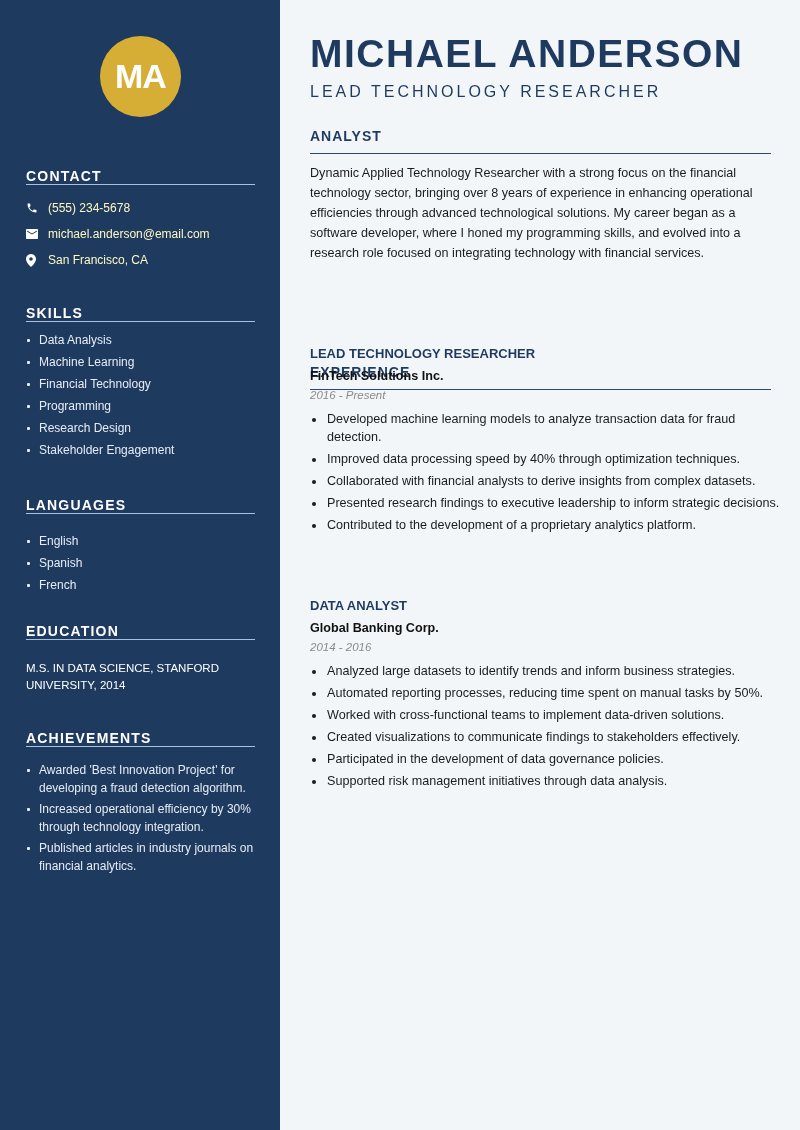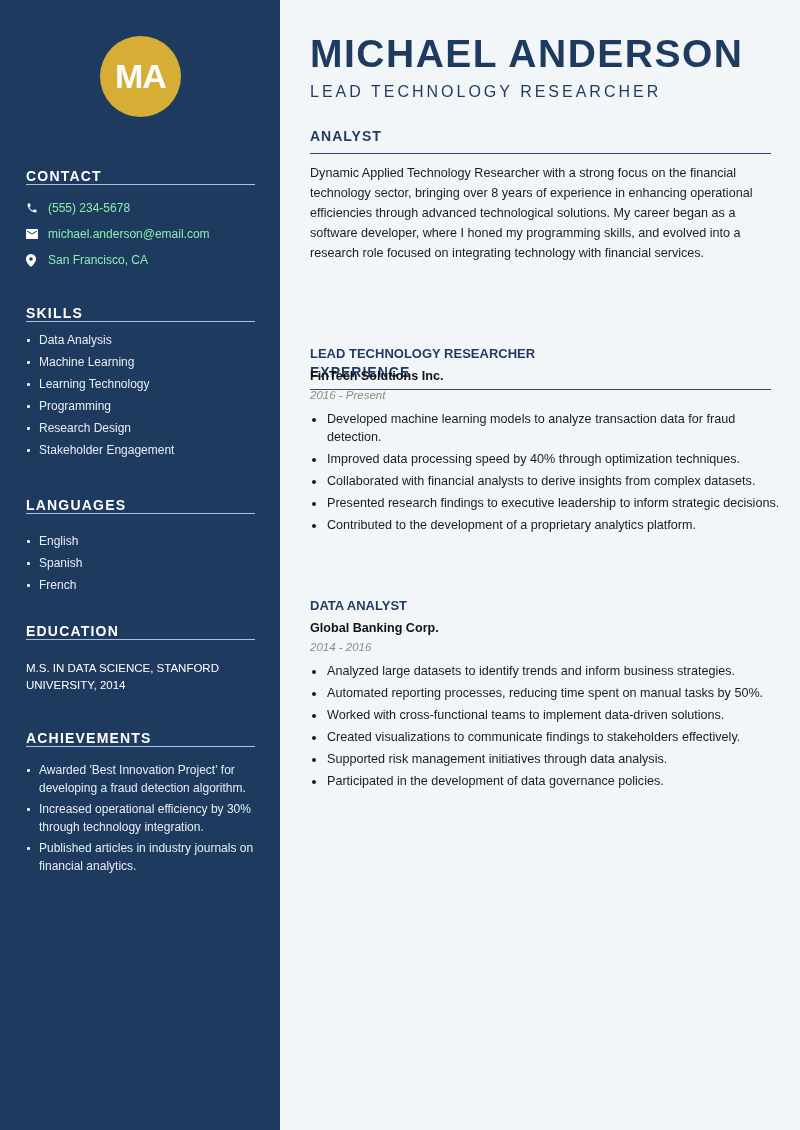--- a/index.html
+++ b/index.html
@@ -15,21 +15,21 @@
     border-radius: 50%; background: #d6ae35; color: #fff;
     font-weight: bold; font-size: 34px; display: flex; align-items: center; justify-content: center;
     letter-spacing: -1px;
   }
   .side-section { position: absolute; left: 26px; width: 229px; }
   .side-title {
     font-size: 14px; font-weight: bold; letter-spacing: 1.2px; color: #ffffff;
     border-bottom: 1px solid #a9c0de;
   }
   .contact-list { margin-top: 10px; }
-  .contact-item { display: flex; align-items: center; height: 26px; font-size: 12px; color: #86efac; }
+  .contact-item { display: flex; align-items: center; height: 26px; font-size: 12px; color: #fef9c3; }
   .contact-item .ic { width: 22px; display: inline-flex; align-items: center; }
   .side-list { list-style: none; margin-top: 8px; }
   .side-list li { position: relative; padding-left: 13px; font-size: 12px; line-height: 15px; color: #e6edf5; margin-bottom: 7px; }
   .side-list li::before {
     content: ""; position: absolute; left: 1px; top: 6px; width: 3px; height: 3px; background: #e6edf5; border-radius: 1px;
   }
   .edu-text { margin-top: 20px; font-size: 11.5px; font-weight: normal; line-height: 17px; color: #ffffff; }
   .ach-list li { line-height: 18px; margin-bottom: 3px; }
   .ach-list li::before { top: 8px; }
 
@@ -93,21 +93,21 @@
         <span>San Francisco, CA</span>
       </div>
     </div>
   </section>
 
   <section class="side-section" style="top:305px;">
     <h2 class="side-title">SKILLS</h2>
     <ul class="side-list" style="margin-top:11px;">
       <li>Data Analysis</li>
       <li>Machine Learning</li>
-      <li>Learning Technology</li>
+      <li>Financial Technology</li>
       <li>Programming</li>
       <li>Research Design</li>
       <li>Stakeholder Engagement</li>
     </ul>
   </section>
 
   <section class="side-section" style="top:497px;">
     <h2 class="side-title">LANGUAGES</h2>
     <ul class="side-list" style="margin-top:20px;">
       <li>English</li>
@@ -155,17 +155,17 @@
 
   <div class="job" style="top:598px;">
     <div class="job-role">DATA ANALYST</div>
     <div class="job-company">Global Banking Corp.</div>
     <div class="job-dates">2014 - 2016</div>
     <ul class="job-bullets">
       <li>Analyzed large datasets to identify trends and inform business strategies.</li>
       <li>Automated reporting processes, reducing time spent on manual tasks by 50%.</li>
       <li>Worked with cross-functional teams to implement data-driven solutions.</li>
       <li>Created visualizations to communicate findings to stakeholders effectively.</li>
+      <li>Participated in the development of data governance policies.</li>
       <li>Supported risk management initiatives through data analysis.</li>
-      <li>Participated in the development of data governance policies.</li>
     </ul>
   </div>
 </main>
 
 </body></html>

